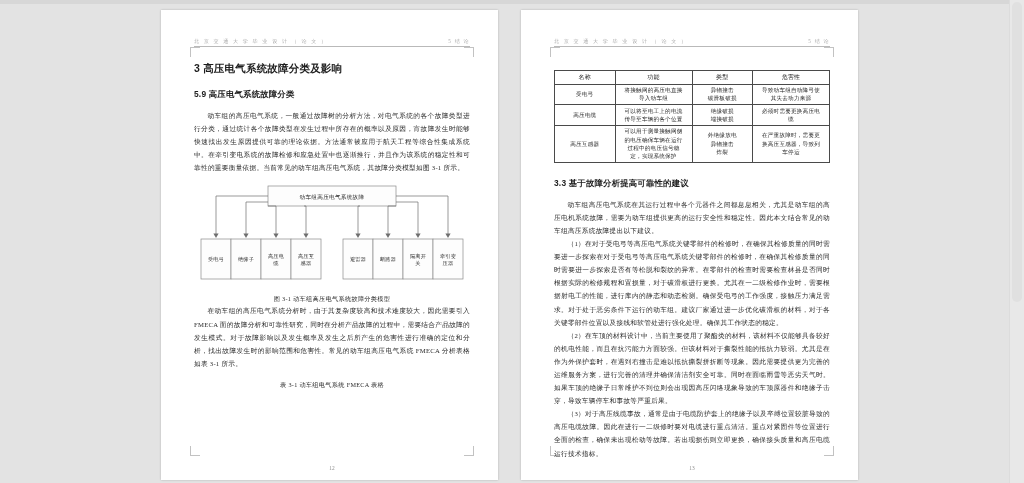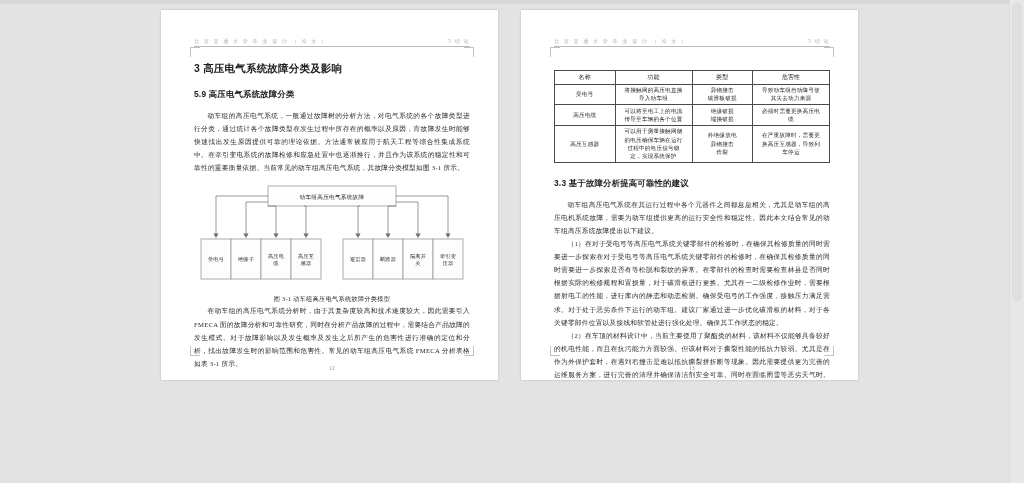--- a/index.html
+++ b/index.html
@@ -39,21 +39,21 @@
     width: 10px; height: 300px;
     background: #e0e0e0;
     border-radius: 5px;
   }
 
   
   .page {
     position: absolute;
     top: 6px;
     width: 337px;
-    height: 370px;
+    height: 470px;
     background: #ffffff;
     box-shadow: 0 0 2px rgba(0,0,0,0.22);
     overflow: hidden;
   }
   .page-left  { left: 161px; }
   .page-right { left: 521px; }
 
   .page-inner {
     position: absolute;
     left: 33px;

